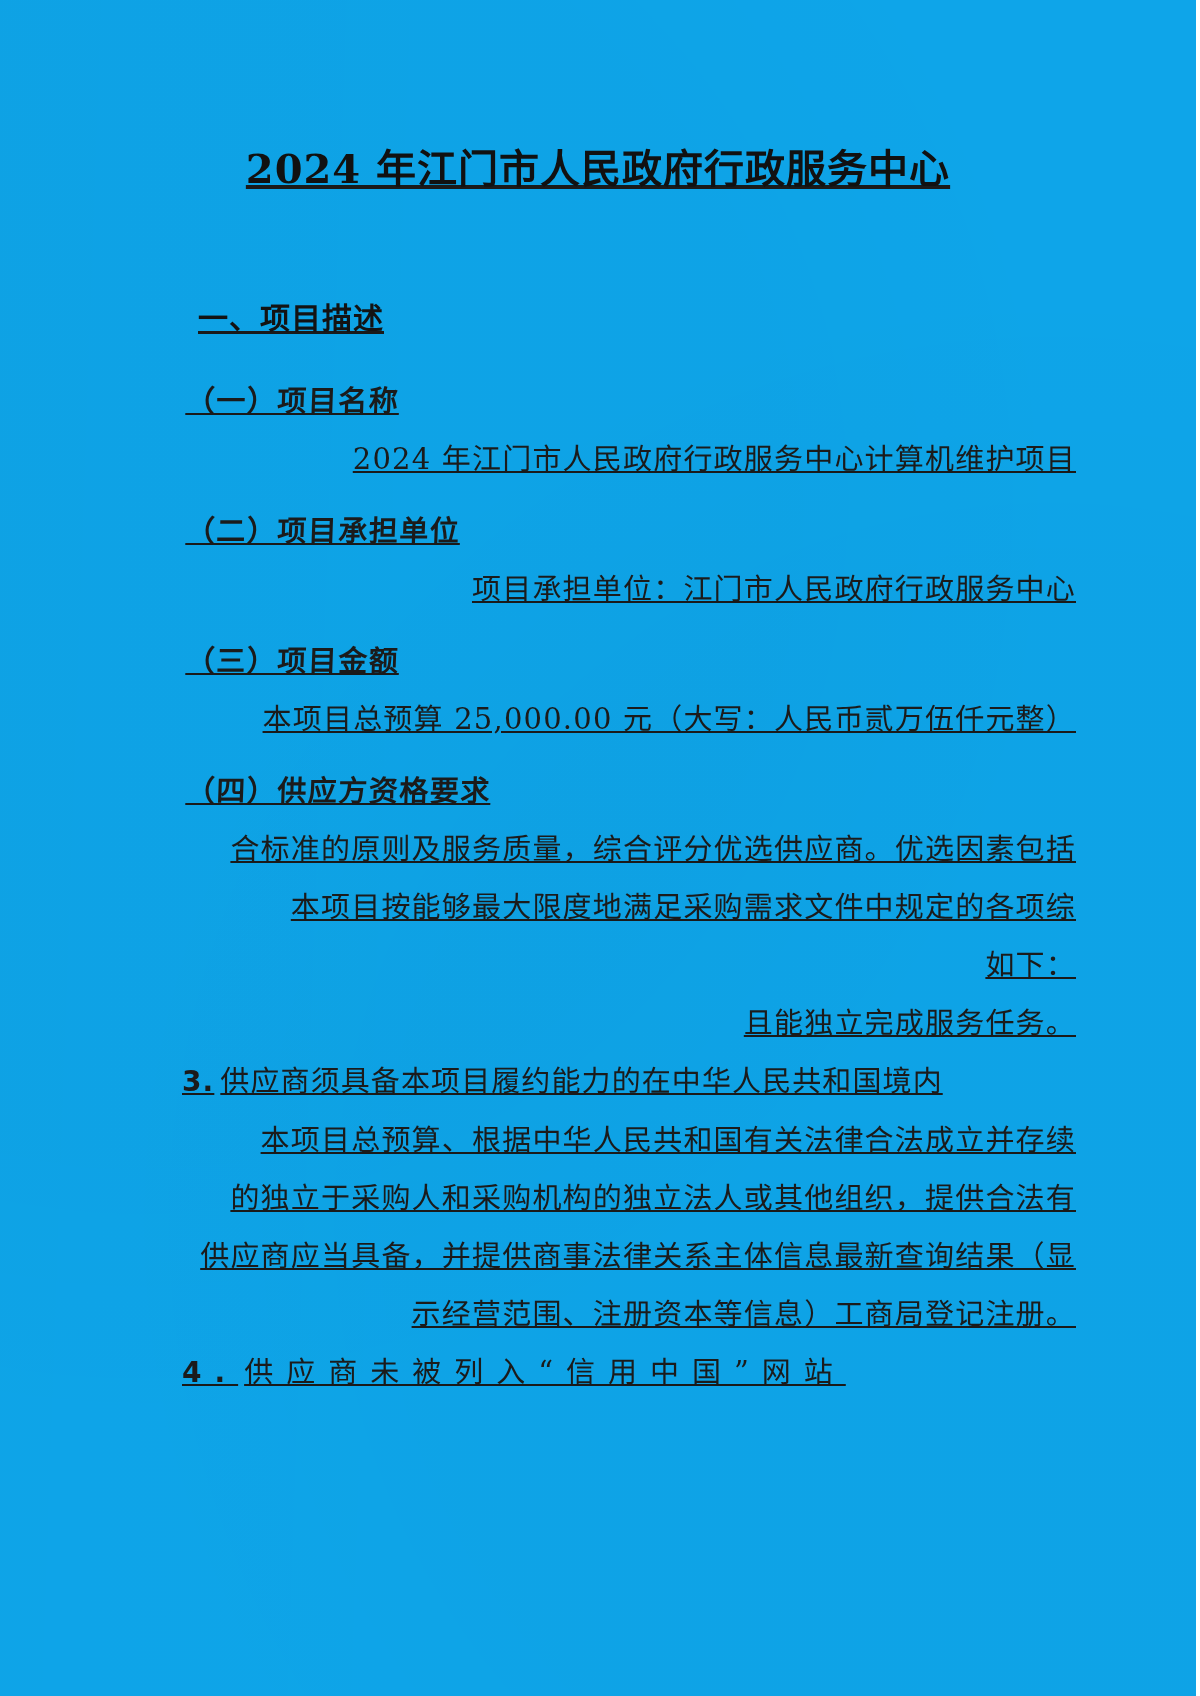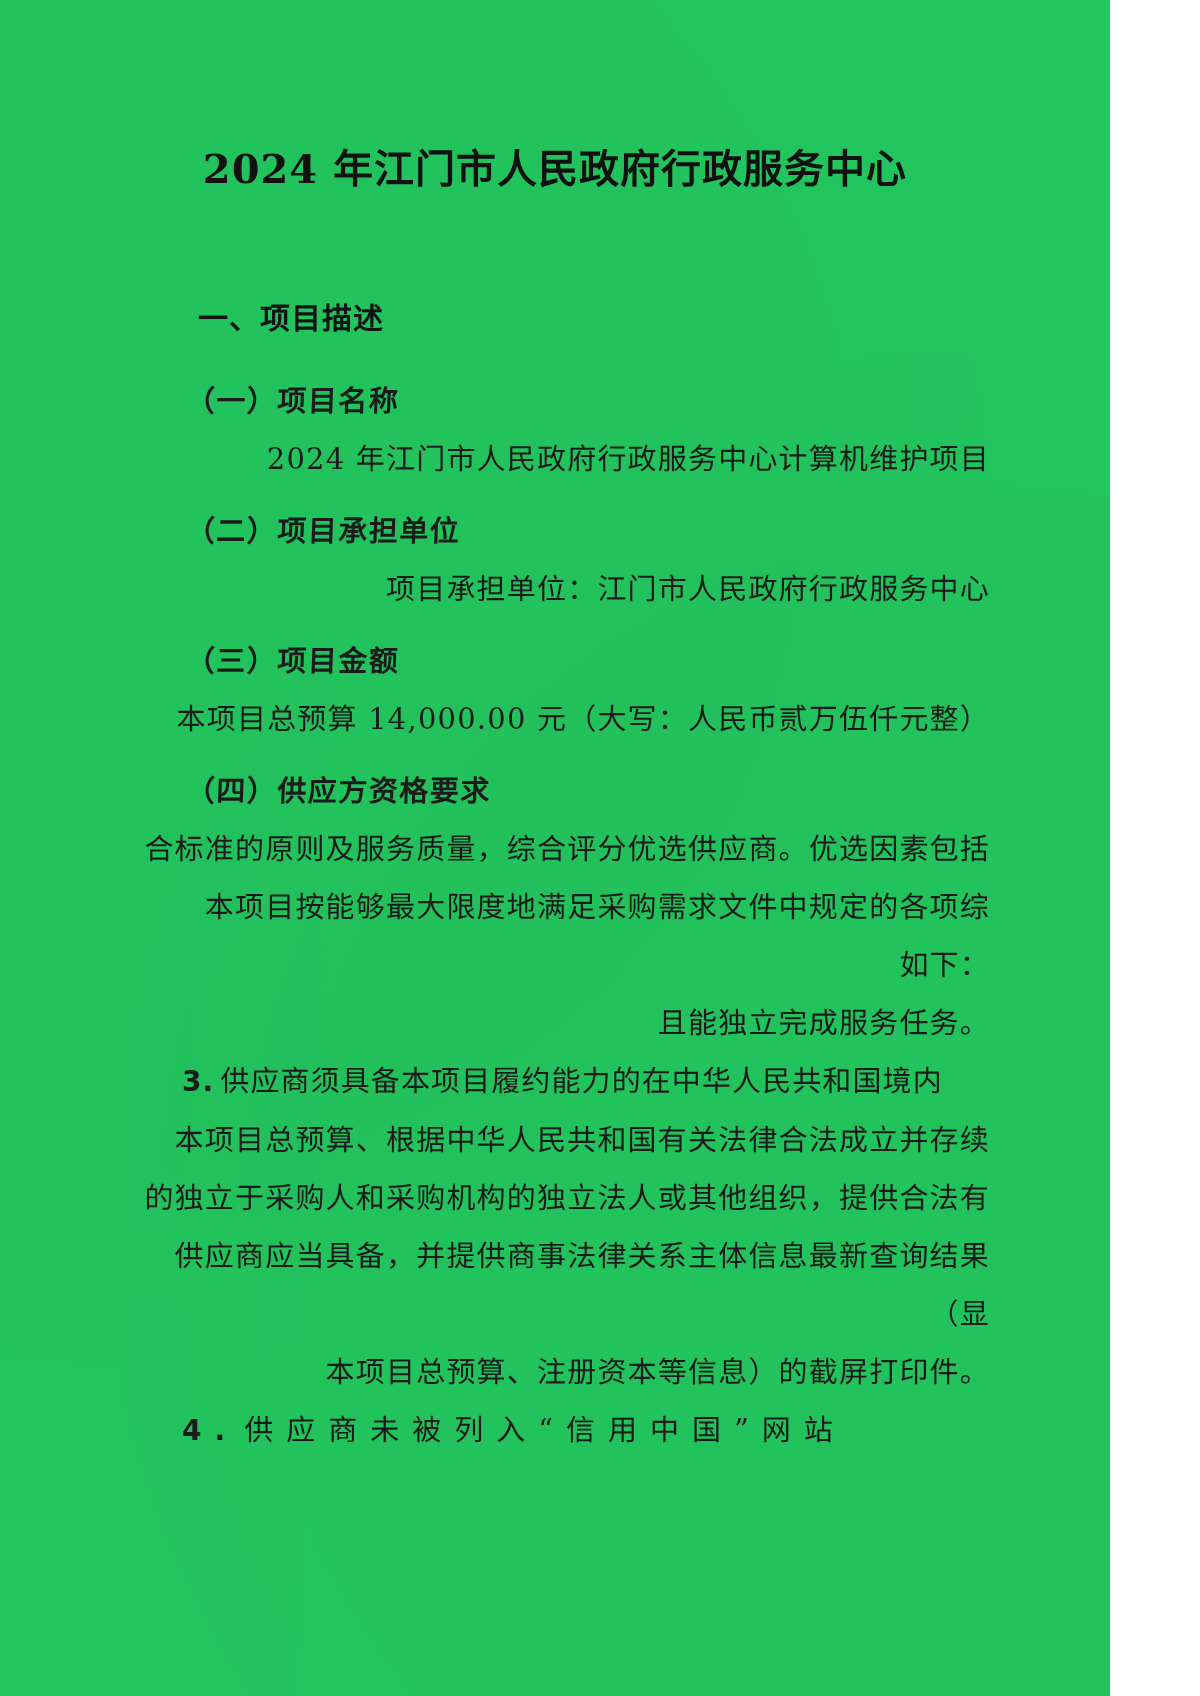--- a/index.html
+++ b/index.html
@@ -12,25 +12,26 @@
     width: 1200px;
     height: 1696px;
     overflow: hidden;
     font-family: "DejaVu Serif", "Liberation Serif", serif;
     color: #1a1a1a;
     -webkit-font-smoothing: antialiased;
   }
 
   .page {
     position: relative;
-    width: 1110px;
+    width: 1196px;
     height: 1696px;
-    background: #22c55e;
+    background: #0ea5e9;
     box-sizing: border-box;
     padding: 0;
+    text-decoration: underline;
   }
 
   
   .page::after {
     content: "";
     position: absolute;
     inset: 0;
     pointer-events: none;
     background:
       radial-gradient(circle at 12% 30%, rgba(0,0,0,0.012) 0 40%, transparent 60%),
@@ -142,37 +143,37 @@
 
     <h2 class="section-heading">一、项目描述</h2>
 
     <h3 class="sub-heading">（一）项目名称</h3>
     <p class="body-line">2024 年江门市人民政府行政服务中心计算机维护项目</p>
 
     <h3 class="sub-heading">（二）项目承担单位</h3>
     <p class="body-line">项目承担单位：江门市人民政府行政服务中心</p>
 
     <h3 class="sub-heading">（三）项目金额</h3>
-    <p class="body-line">本项目总预算 14,000.00 元（大写：人民币贰万伍仟元整）</p>
+    <p class="body-line">本项目总预算 25,000.00 元（大写：人民币贰万伍仟元整）</p>
 
     <h3 class="sub-heading">（四）供应方资格要求</h3>
 
     <p class="body-line">合标准的原则及服务质量，综合评分优选供应商。优选因素包括</p>
     <p class="body-line indent">本项目按能够最大限度地满足采购需求文件中规定的各项综</p>
     <p class="body-line">如下：</p>
 
 
     <p class="body-line">且能独立完成服务任务。</p>
 
     <p class="num-line indent">
       <span class="marker">3.</span><span>供应商须具备本项目履约能力的在中华人民共和国境内</span>
     </p>
     <p class="body-line">本项目总预算、根据中华人民共和国有关法律合法成立并存续</p>
     <p class="body-line">的独立于采购人和采购机构的独立法人或其他组织，提供合法有</p>
     <p class="body-line">供应商应当具备，并提供商事法律关系主体信息最新查询结果（显</p>
-    <p class="body-line">本项目总预算、注册资本等信息）的截屏打印件。</p>
+    <p class="body-line">示经营范围、注册资本等信息）工商局登记注册。</p>
 
     <p class="num-line indent spread">
       <span class="marker">4.</span><span>供应商未被列入“信用中国”网站</span>
     </p>
 
   </div>
 </div>
 
 </body></html>

